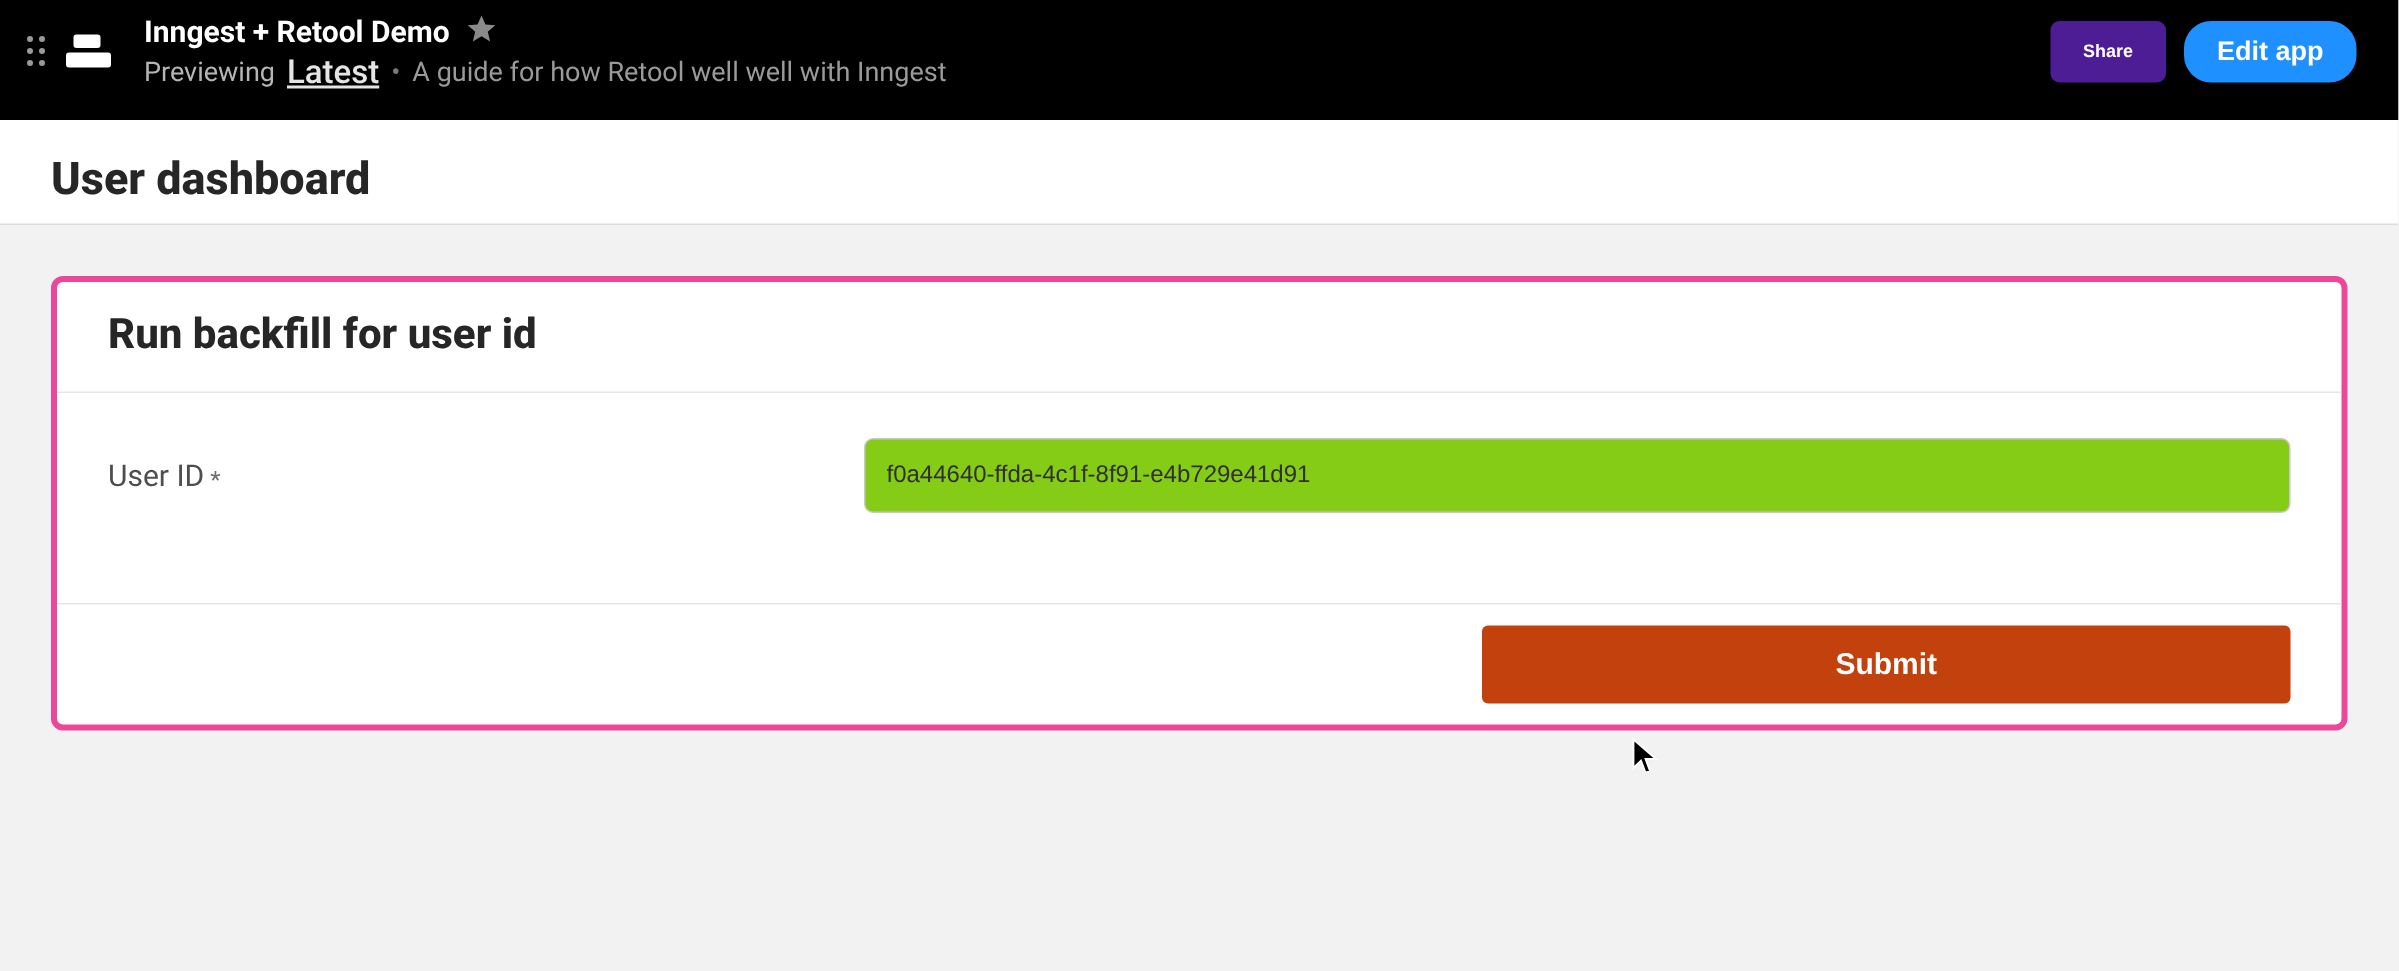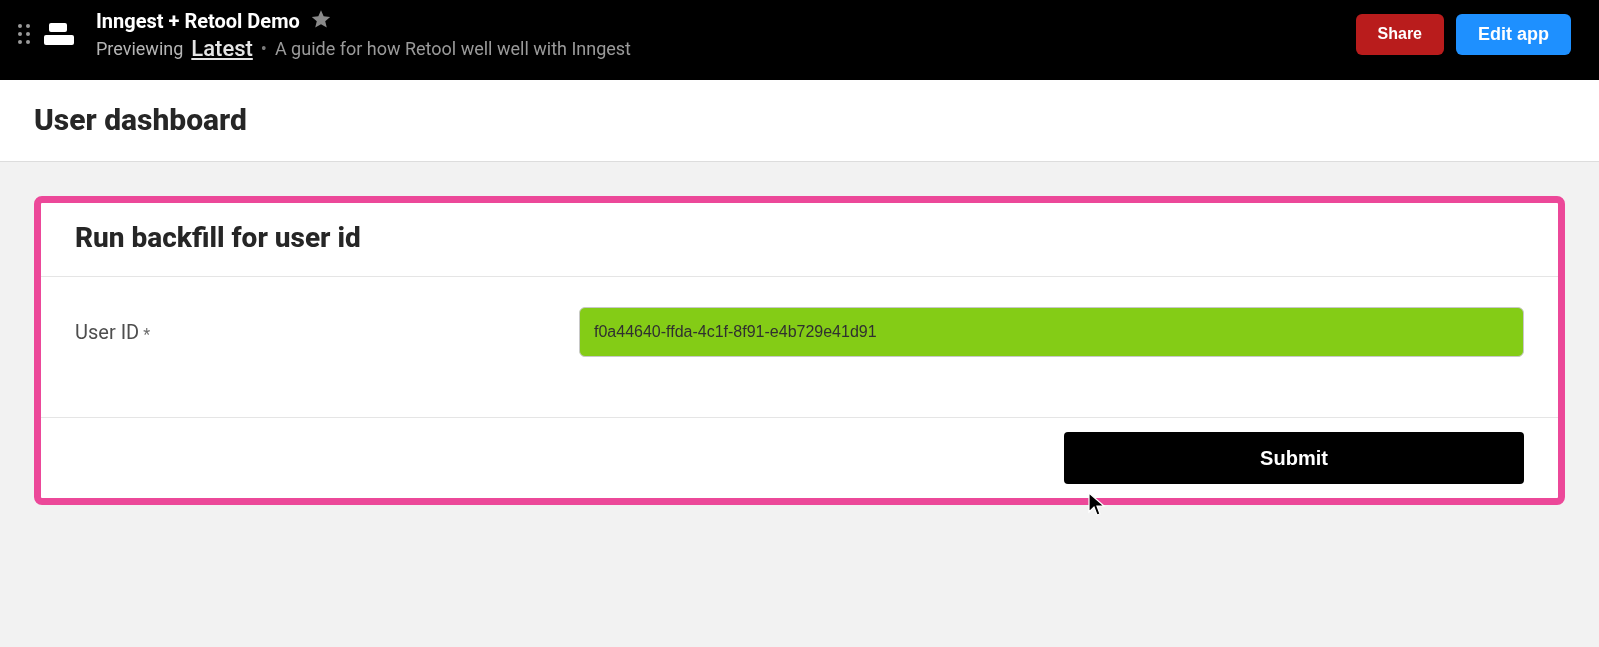--- a/index.html
+++ b/index.html
@@ -104,55 +104,55 @@
     }
     .subtitle-desc {
       color: #9a9a9a;
       font-size: 18px;
     }
     .topbar-right {
       display: flex;
       gap: 12px;
     }
     .btn-share {
-      background: #b91c1c;
+      background: #4c1d95;
       color: #fff;
       border: none;
       border-radius: 6px;
       padding: 10px 22px;
-      font-size: 16px;
+      font-size: 12px;
       font-weight: 700;
       cursor: pointer;
     }
     .btn-edit {
       background: #1e90ff;
       color: #fff;
       border: none;
-      border-radius: 6px;
+      border-radius: 18px;
       padding: 10px 22px;
       font-size: 18px;
       font-weight: 700;
       cursor: pointer;
     }
     .page-header {
       background: #fff;
       border-bottom: 1px solid #ddd;
-      padding: 22px 34px 24px;
+      padding: 22px 34px 12px;
     }
     .page-title {
       font-size: 30px;
       font-weight: 800;
       color: #262626;
     }
     .content-area {
       padding: 34px;
     }
     .card {
       background: #fff;
-      border: 7px solid #ec4899;
+      border: 4px solid #ec4899;
       border-radius: 8px;
       overflow: hidden;
     }
     .card-header {
       padding: 18px 34px 22px;
       border-bottom: 1px solid #e5e5e5;
     }
     .card-title {
       font-size: 28px;
       font-weight: 800;
@@ -190,25 +190,25 @@
       color: #303030;
       background: #84cc16;
     }
     .card-footer {
       border-top: 1px solid #e5e5e5;
       padding: 14px 34px;
       display: flex;
       justify-content: flex-end;
     }
     .btn-submit {
-      background: #000000;
+      background: #c2410c;
       color: #fff;
       border: none;
       border-radius: 4px;
-      width: 460px;
+      width: 539px;
       height: 52px;
       font-size: 20px;
       font-weight: 600;
       cursor: pointer;
     }
     .cursor-pointer {
       position: absolute;
       left: 1088px;
       top: 492px;
       pointer-events: none;

